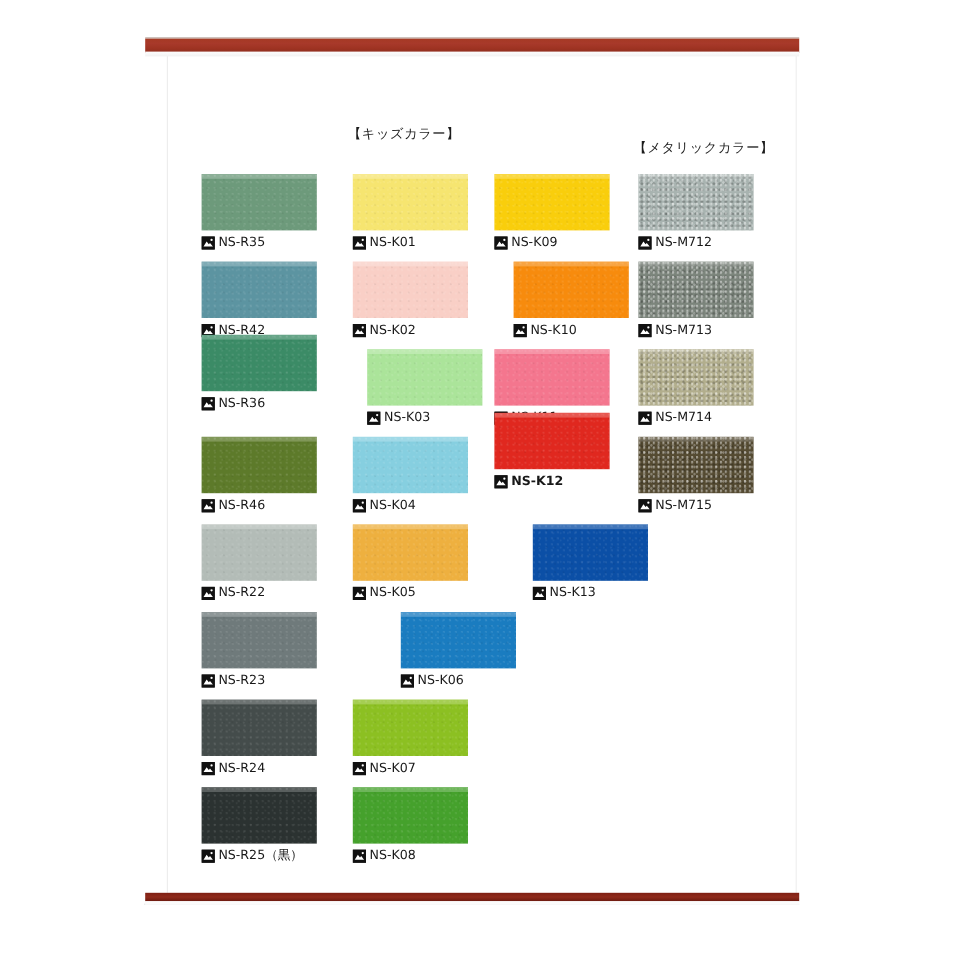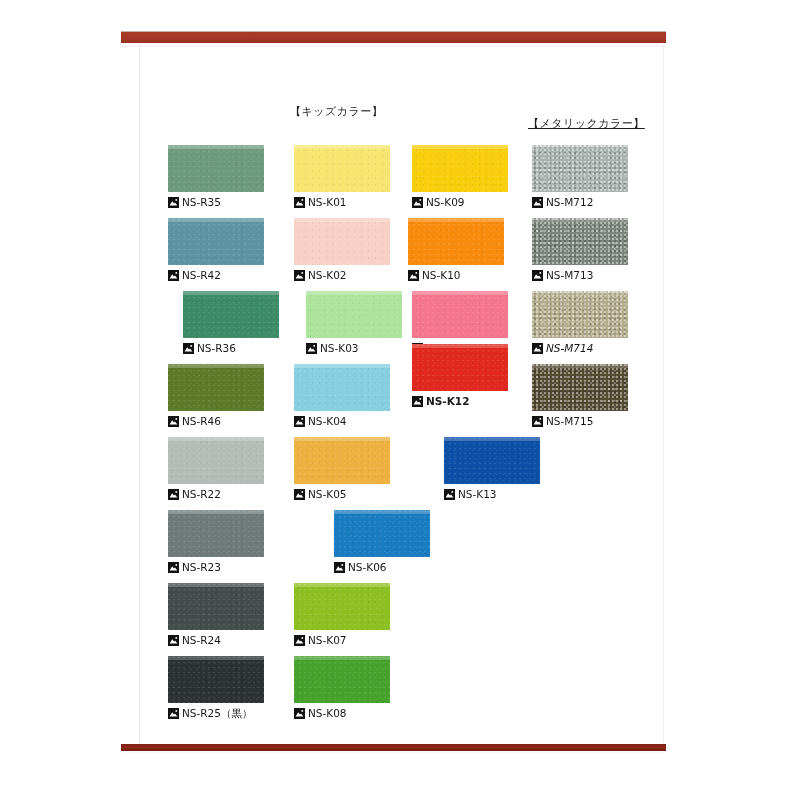--- a/index.html
+++ b/index.html
@@ -202,21 +202,21 @@
           <span class="swatch-icon">
             <svg width="11" height="11" viewBox="0 0 11 11">
               <rect x="0" y="0" width="11" height="11" fill="#111111"></rect>
               <path d="M1.6 8.4 L4.2 4.3 L6.0 6.6 L7.0 5.4 L9.4 8.4 Z" fill="#ffffff"></path>
               <circle cx="8.3" cy="2.9" r="0.95" fill="#ffffff"></circle>
             </svg>
           </span>
           <span class="swatch-code">NS-R42</span>
         </div>
       </div>
-      <div class="swatch-cell" style="left: 168px; top: 291px; margin-left: 15px;">
+      <div class="swatch-cell" style="left: 168px; top: 279px;">
         <div class="swatch-chip" title="NS-R36" style="background: rgb(59, 139, 102);"></div>
         <div class="swatch-label">
           <span class="swatch-icon">
             <svg width="11" height="11" viewBox="0 0 11 11">
               <rect x="0" y="0" width="11" height="11" fill="#111111"></rect>
               <path d="M1.6 8.4 L4.2 4.3 L6.0 6.6 L7.0 5.4 L9.4 8.4 Z" fill="#ffffff"></path>
               <circle cx="8.3" cy="2.9" r="0.95" fill="#ffffff"></circle>
             </svg>
           </span>
           <span class="swatch-code">NS-R36</span>
@@ -398,21 +398,21 @@
           <span class="swatch-icon">
             <svg width="11" height="11" viewBox="0 0 11 11">
               <rect x="0" y="0" width="11" height="11" fill="#111111"></rect>
               <path d="M1.6 8.4 L4.2 4.3 L6.0 6.6 L7.0 5.4 L9.4 8.4 Z" fill="#ffffff"></path>
               <circle cx="8.3" cy="2.9" r="0.95" fill="#ffffff"></circle>
             </svg>
           </span>
           <span class="swatch-code">NS-K09</span>
         </div>
       </div>
-      <div class="swatch-cell" style="left: 408px; top: 218px;">
+      <div class="swatch-cell" style="left: 428px; top: 218px;">
         <div class="swatch-chip" title="NS-K10" style="background: rgb(247, 139, 13);"></div>
         <div class="swatch-label">
           <span class="swatch-icon">
             <svg width="11" height="11" viewBox="0 0 11 11">
               <rect x="0" y="0" width="11" height="11" fill="#111111"></rect>
               <path d="M1.6 8.4 L4.2 4.3 L6.0 6.6 L7.0 5.4 L9.4 8.4 Z" fill="#ffffff"></path>
               <circle cx="8.3" cy="2.9" r="0.95" fill="#ffffff"></circle>
             </svg>
           </span>
           <span class="swatch-code">NS-K10</span>
@@ -450,21 +450,21 @@
           <span class="swatch-icon">
             <svg width="11" height="11" viewBox="0 0 11 11">
               <rect x="0" y="0" width="11" height="11" fill="#111111"></rect>
               <path d="M1.6 8.4 L4.2 4.3 L6.0 6.6 L7.0 5.4 L9.4 8.4 Z" fill="#ffffff"></path>
               <circle cx="8.3" cy="2.9" r="0.95" fill="#ffffff"></circle>
             </svg>
           </span>
           <span class="swatch-code">NS-K13</span>
         </div>
       </div>
-      <div class="group-header" style="left: 528px; top: 116px; text-decoration: underline;">【メタリックカラー】</div>
+      <div class="group-header" style="left: 528px; top: 116px;">【メタリックカラー】</div>
       <div class="swatch-cell" style="left: 532px; top: 145px; text-align: right;">
         <div class="swatch-chip metallic" title="NS-M712" style="background: rgb(168, 179, 176);"></div>
         <div class="swatch-label">
           <span class="swatch-icon">
             <svg width="11" height="11" viewBox="0 0 11 11">
               <rect x="0" y="0" width="11" height="11" fill="#111111"></rect>
               <path d="M1.6 8.4 L4.2 4.3 L6.0 6.6 L7.0 5.4 L9.4 8.4 Z" fill="#ffffff"></path>
               <circle cx="8.3" cy="2.9" r="0.95" fill="#ffffff"></circle>
             </svg>
           </span>
@@ -477,21 +477,21 @@
           <span class="swatch-icon">
             <svg width="11" height="11" viewBox="0 0 11 11">
               <rect x="0" y="0" width="11" height="11" fill="#111111"></rect>
               <path d="M1.6 8.4 L4.2 4.3 L6.0 6.6 L7.0 5.4 L9.4 8.4 Z" fill="#ffffff"></path>
               <circle cx="8.3" cy="2.9" r="0.95" fill="#ffffff"></circle>
             </svg>
           </span>
           <span class="swatch-code">NS-M713</span>
         </div>
       </div>
-      <div class="swatch-cell" style="left: 532px; top: 291px; font-style: italic;">
+      <div class="swatch-cell" style="left: 532px; top: 291px;">
         <div class="swatch-chip metallic" title="NS-M714" style="background: rgb(178, 174, 141);"></div>
         <div class="swatch-label">
           <span class="swatch-icon">
             <svg width="11" height="11" viewBox="0 0 11 11">
               <rect x="0" y="0" width="11" height="11" fill="#111111"></rect>
               <path d="M1.6 8.4 L4.2 4.3 L6.0 6.6 L7.0 5.4 L9.4 8.4 Z" fill="#ffffff"></path>
               <circle cx="8.3" cy="2.9" r="0.95" fill="#ffffff"></circle>
             </svg>
           </span>
           <span class="swatch-code">NS-M714</span>

